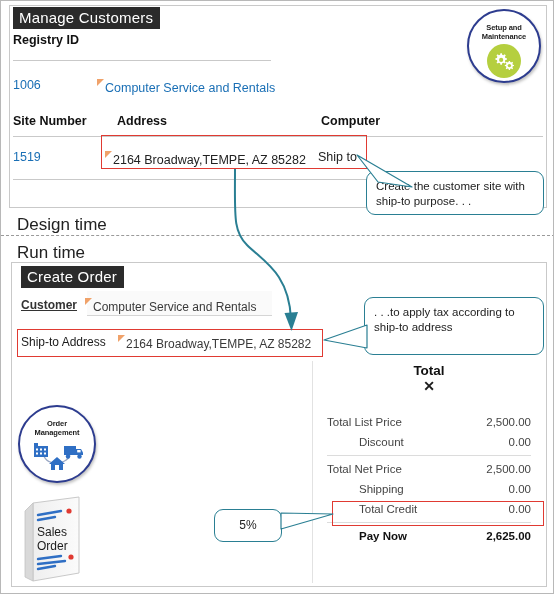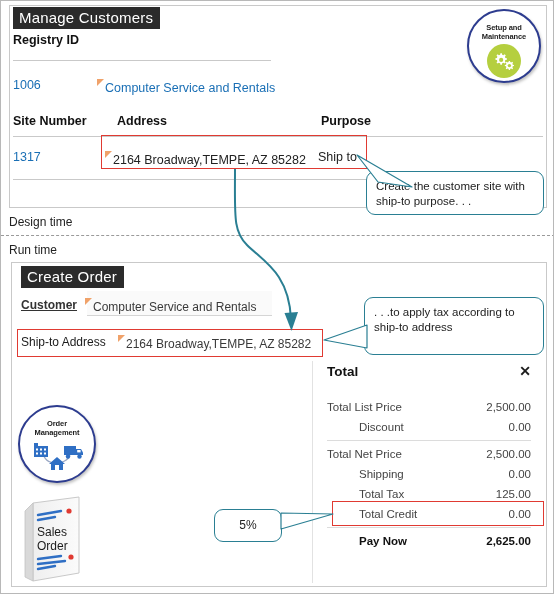--- a/index.html
+++ b/index.html
@@ -98,22 +98,23 @@
     background: #ffffff;
     box-sizing: border-box;
   }
   .dashline {
     position: absolute;
     height: 0;
     border-top: 1px dashed #9a9a9a;
   }
   .phase-label {
     position: absolute;
-    font-size: 12px;
+    font-size: 17px;
     color: #222222;
+    margin-left: 8px;
   }
 
   
   .badge-circle {
     position: absolute;
     border-radius: 50%;
     border: 2px solid #2d3c8f;
     background: #ffffff;
     box-sizing: border-box;
     display: flex;
@@ -203,25 +204,25 @@
 
   <div class="hrule" style="left:12px; top:59px; width:258px;"></div>
 
   <div class="abs link-val" style="left:12px; top:77px;">1006</div>
   <div class="abs" style="left:96px; top:77px;">
     <span class="req-tri"></span><span class="link-val">Computer Service and Rentals</span>
   </div>
 
   <div class="abs col-head" style="left:12px; top:113px;">Site Number</div>
   <div class="abs col-head" style="left:116px; top:113px;">Address</div>
-  <div class="abs col-head" style="left:320px; top:113px;">Purpose</div>
+  <div class="abs col-head" style="left:320px; top:113px;">Computer</div>
 
   <div class="hrule" style="left:12px; top:135px; width:530px;"></div>
 
-  <div class="abs link-val" style="left:12px; top:149px;">1317</div>
+  <div class="abs link-val" style="left:12px; top:149px;">1519</div>
   <div class="abs" style="left:104px; top:149px;">
     <span class="req-tri"></span><span class="plain-val">2164 Broadway,TEMPE, AZ 85282</span>
   </div>
   <div class="abs plain-val" style="left:317px; top:149px;">Ship to</div>
 
   <div class="hrule" style="left:12px; top:178px; width:530px;"></div>
 
   <div class="red-box" style="left:100px; top:134px; width:266px; height:34px;"></div>
 
   <div class="badge-circle" style="left:466px; top:8px; width:74px; height:74px;">
@@ -273,21 +274,21 @@
   </svg>
 
   <div class="callout" style="left:363px; top:296px; width:180px; height:58px;">. . .to apply tax according to ship-to address</div>
   <svg class="abs" style="left:322px; top:322px; width:46px; height:28px;">
     <path d="M44 2 L1 17 L44 25 Z" fill="#ffffff" stroke="#2a7f93" stroke-width="1.2" stroke-linejoin="round"></path>
   </svg>
 
   <div class="abs" style="left:311px; top:360px; width:1px; height:222px; background:#e2e2e2;"></div>
 
   <div class="abs" style="left:312px; top:362px; width:232px;">
-    <div style="display:flex; justify-content:space-between; align-items:center; padding:0 14px 0 14px;">
+    <div style="display:flex; justify-content:space-between; align-items:center; padding:0 14px 0 14px;flex-direction:column;">
       <div style="font-size:13.5px; font-weight:bold; color:#111111;">Total</div>
       <div style="font-size:14px; font-weight:bold; color:#1b1b1b; cursor:pointer;">✕</div>
     </div>
     <div style="height:18px;"></div>
     <div id="totals-rows">
         <div class="tot-row">
           <div class="lbl">Total List Price</div>
           <div class="val">2,500.00</div>
         </div>
         <div class="tot-row indent">
@@ -297,24 +298,20 @@
         <div class="tot-sep"></div>
         <div class="tot-row">
           <div class="lbl">Total Net Price</div>
           <div class="val">2,500.00</div>
         </div>
         <div class="tot-row indent">
           <div class="lbl">Shipping</div>
           <div class="val">0.00</div>
         </div>
         <div class="tot-row indent">
-          <div class="lbl">Total Tax</div>
-          <div class="val">125.00</div>
-        </div>
-        <div class="tot-row indent">
           <div class="lbl">Total Credit</div>
           <div class="val">0.00</div>
         </div>
         <div class="tot-sep"></div>
         <div class="tot-row indent bold">
           <div class="lbl">Pay Now</div>
           <div class="val">2,625.00</div>
         </div>
       </div>
   </div>

